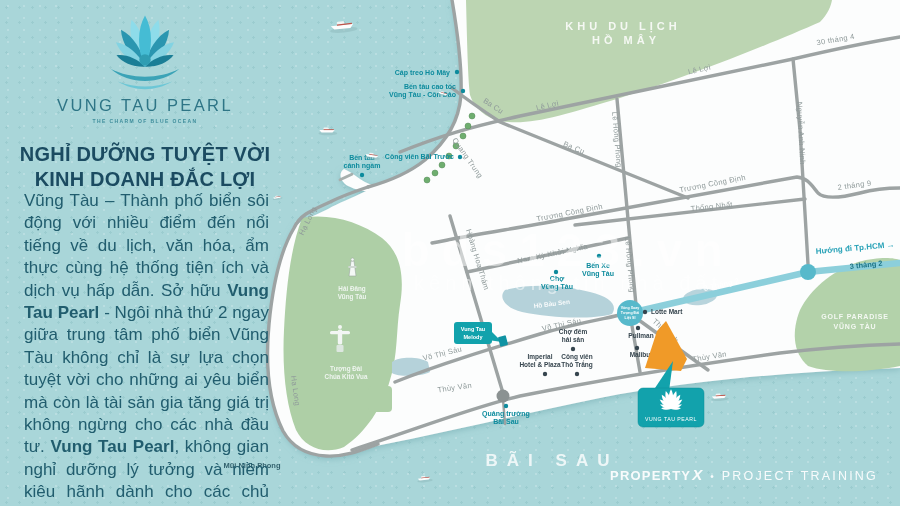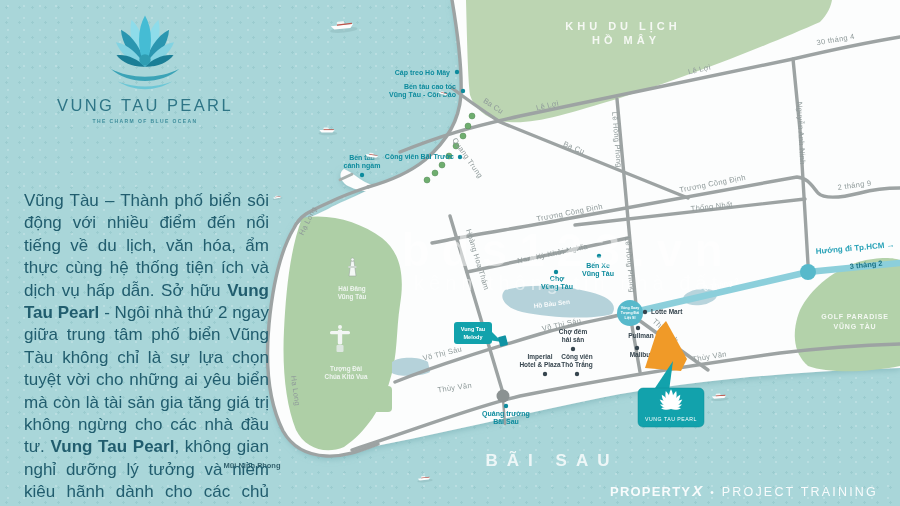--- a/index.html
+++ b/index.html
@@ -43,21 +43,21 @@
   
   .panel{position:absolute;left:0;top:0;width:290px;color:#215d6e;}
   .logo-wrap{text-align:center;padding-top:12px;}
   .logo-svg{display:block;margin:0 auto;}
   .wordmark{margin-top:2px;font-size:16.5px;letter-spacing:2.4px;color:#2e7586;font-weight:400;}
   .tagline{margin-top:3px;font-size:5px;letter-spacing:1.4px;color:#3e8d9b;font-weight:bold;}
   .heading{margin-top:18px;text-align:center;font-weight:bold;font-size:20px;line-height:25px;color:#1b4b61;letter-spacing:.2px;}
   .body-text{position:absolute;left:24px;top:190px;width:245px;font-size:17px;line-height:22.4px;text-align:justify;color:#215d6e;}
   .body-text b{font-weight:bold;}
   
-  .footer{position:absolute;right:22px;bottom:6px;color:#ffffff;opacity:.92;display:flex;align-items:baseline;gap:8px;}
+  .footer{position:absolute;right:22px;bottom:22px;color:#ffffff;opacity:.92;display:flex;align-items:baseline;gap:8px;}
   .footer .brand{font-weight:bold;font-size:13px;letter-spacing:1.2px;}
   .footer .brand-x{font-weight:bold;font-size:15px;font-style:italic;margin-left:1px;}
   .footer .sep{font-size:10px;}
   .footer .label{font-size:12.5px;letter-spacing:2.2px;font-weight:400;text-align:right;}
 </style>
 </head>
 <body>
 
 <div class="stage">
 
@@ -293,20 +293,22 @@
         <use href="#petal" fill="#45bcd4"></use>
         <circle cy="-6" r="5" fill="#2f9db2"></circle>
         <path d="M-30,2 C-12,11 12,11 30,2 C14,16 -14,16 -30,2 Z" fill="#2f9db2" opacity=".9"></path>
         <path d="M-24,13 C-8,19 8,19 24,13 C9,22 -9,22 -24,13 Z" fill="#45bcd4" opacity=".6"></path>
       </g>
     </svg>
     <div class="wordmark">VUNG TAU PEARL</div>
     <div class="tagline">THE CHARM OF BLUE OCEAN</div>
   </div>
   <div class="heading">
+    <div>NGHỈ DƯỠNG TUYỆT VỜI</div>
+    <div>KINH DOANH ĐẮC LỢI</div>
   </div>
 </div>
 <div class="body-text"><span>Vũng Tàu – Thành phố biển sôi động với nhiều điểm đến nổi tiếng về du lịch, văn hóa, ẩm thực cùng hệ thống tiện ích và dịch vụ hấp dẫn. Sở hữu </span><b>Vung Tau Pearl</b><span> - Ngôi nhà thứ 2 ngay giữa trung tâm phố biển Vũng Tàu không chỉ là sự lựa chọn tuyệt vời cho những ai yêu biển mà còn là tài sản gia tăng giá trị không ngừng cho các nhà đầu tư. </span><b>Vung Tau Pearl</b><span>, không gian nghỉ dưỡng lý tưởng và niềm kiêu hãnh dành cho các chủ nhân.</span></div>
 
 <div class="footer">
   <span>
     <span class="brand">PROPERTY</span><span class="brand-x">X</span>
   </span>
   <span class="sep">•</span>
   <span class="label">PROJECT TRAINING</span>

